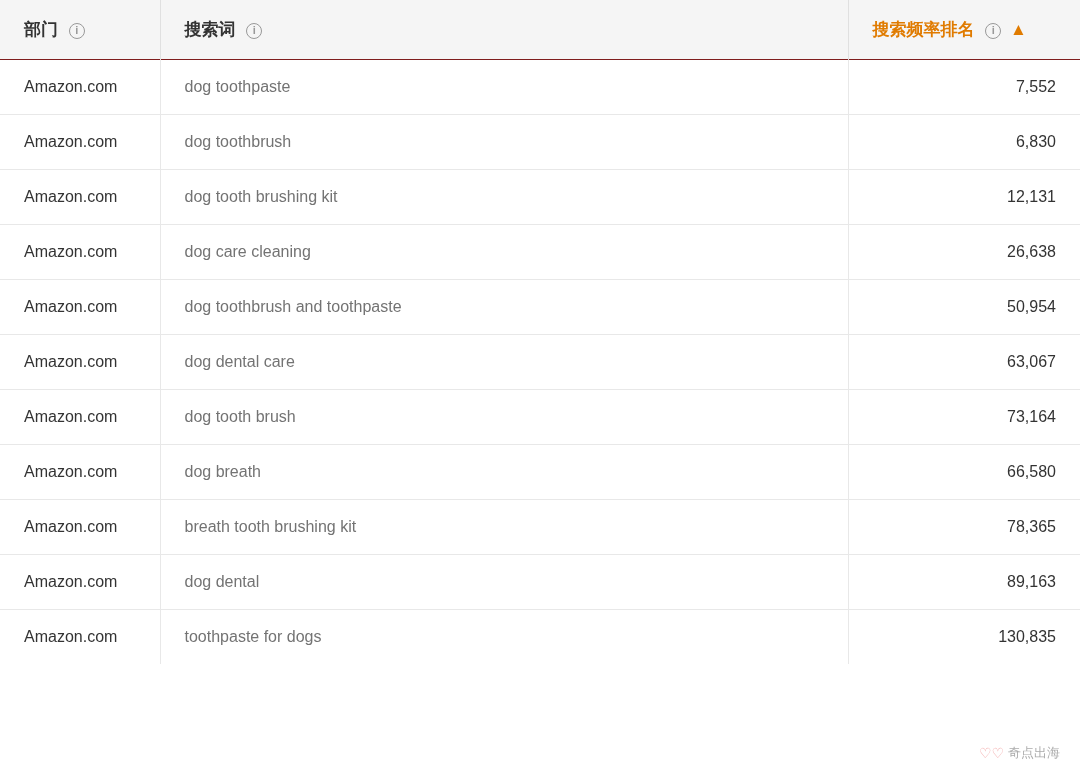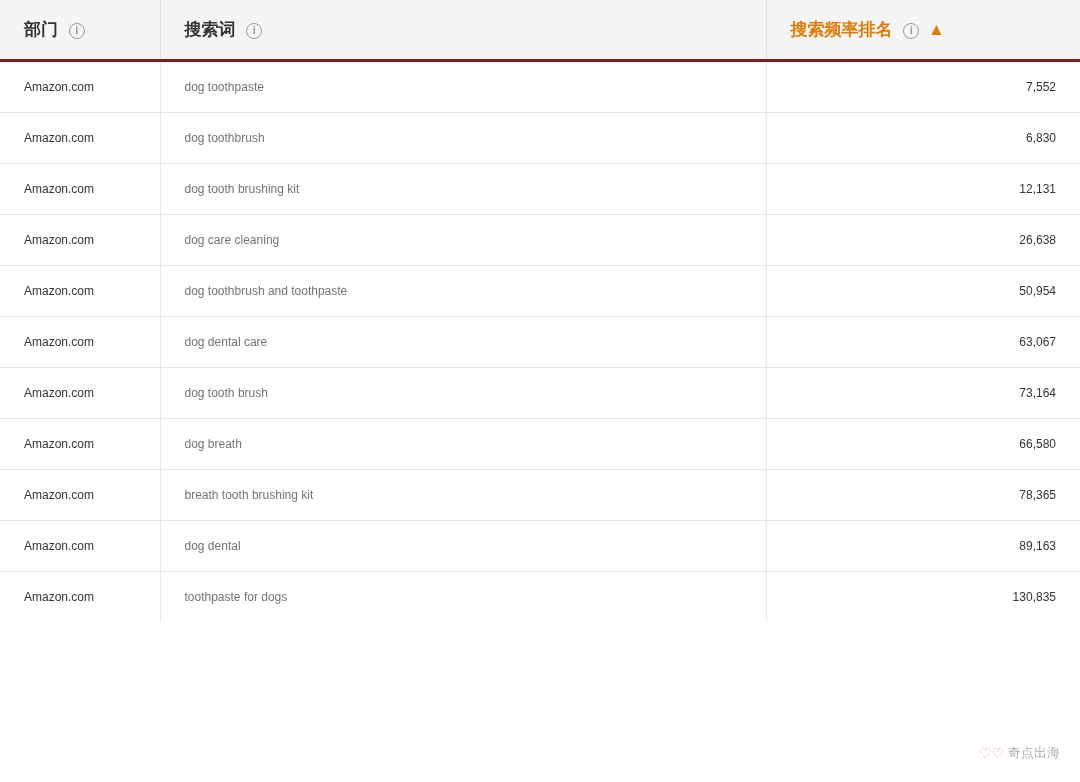--- a/index.html
+++ b/index.html
@@ -17,21 +17,21 @@
     }
 
     .table-container {
       width: 100%;
       border-collapse: collapse;
       font-size: 16px;
     }
 
     .table-container thead tr {
       background-color: #f5f5f5;
-      border-bottom: 3px solid #7f1d1d;
+      border-bottom: 1px solid #7f1d1d;
     }
 
     .table-container th {
       padding: 18px 24px;
       text-align: left;
       font-weight: 600;
       color: #333;
       font-size: 17px;
       border-right: 1px solid #e0e0e0;
     }
@@ -42,21 +42,21 @@
 
     .th-department {
       width: 160px;
     }
 
     .th-keyword {
       width: auto;
     }
 
     .th-rank {
-      width: 314px;
+      width: 232px;
       color: #e07b00 !important;
     }
 
     .th-rank .sort-arrow {
       color: #e07b00;
       margin-left: 4px;
     }
 
     .info-icon {
       display: inline-block;
@@ -77,21 +77,21 @@
       border-bottom: 1px solid #e8e8e8;
     }
 
     .table-container tbody tr:last-child {
       border-bottom: none;
     }
 
     .table-container td {
       padding: 18px 24px;
       color: #333;
-      font-size: 12px;
+      font-size: 16px;
       border-right: 1px solid #e8e8e8;
       vertical-align: middle;
     }
 
     .table-container td:last-child {
       border-right: none;
     }
 
     .keyword-link {
       color: #737373;

